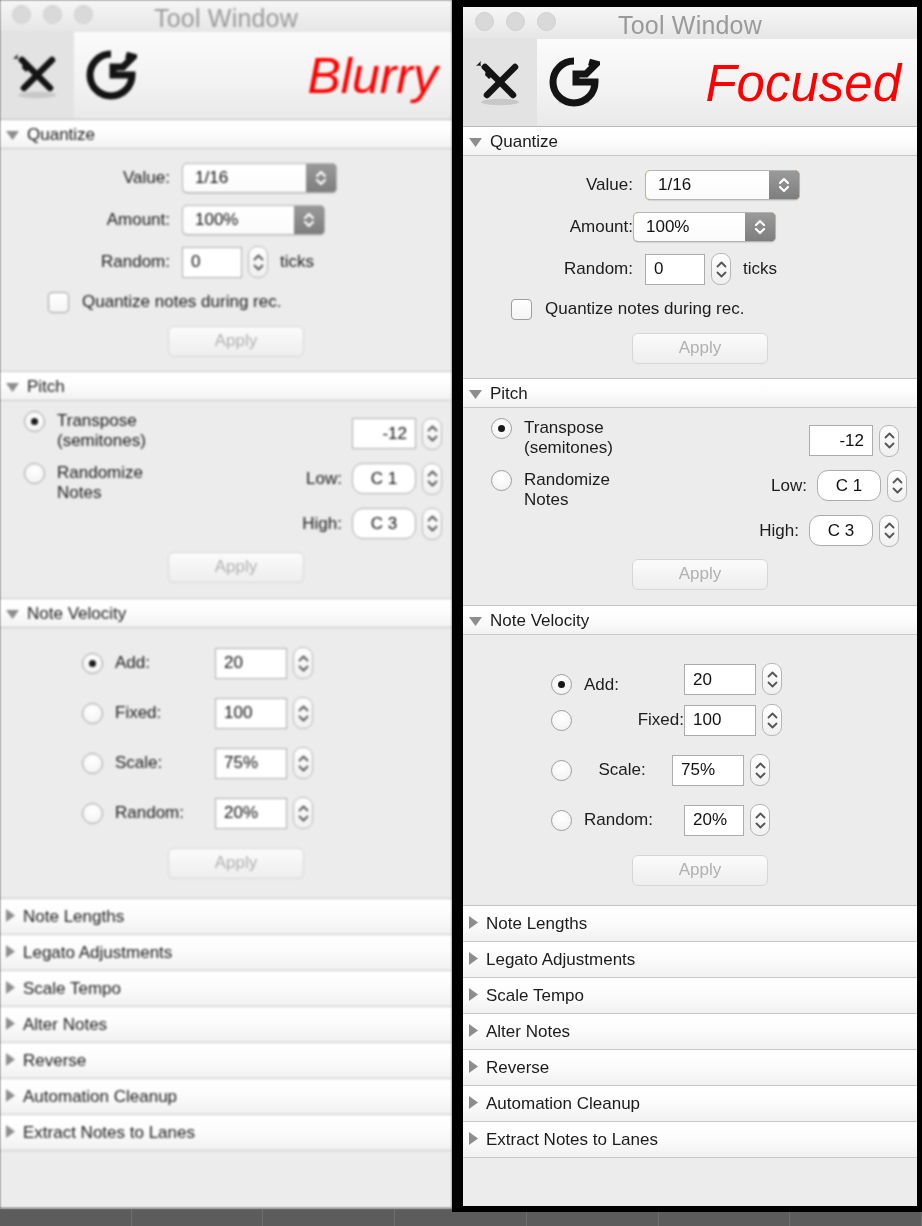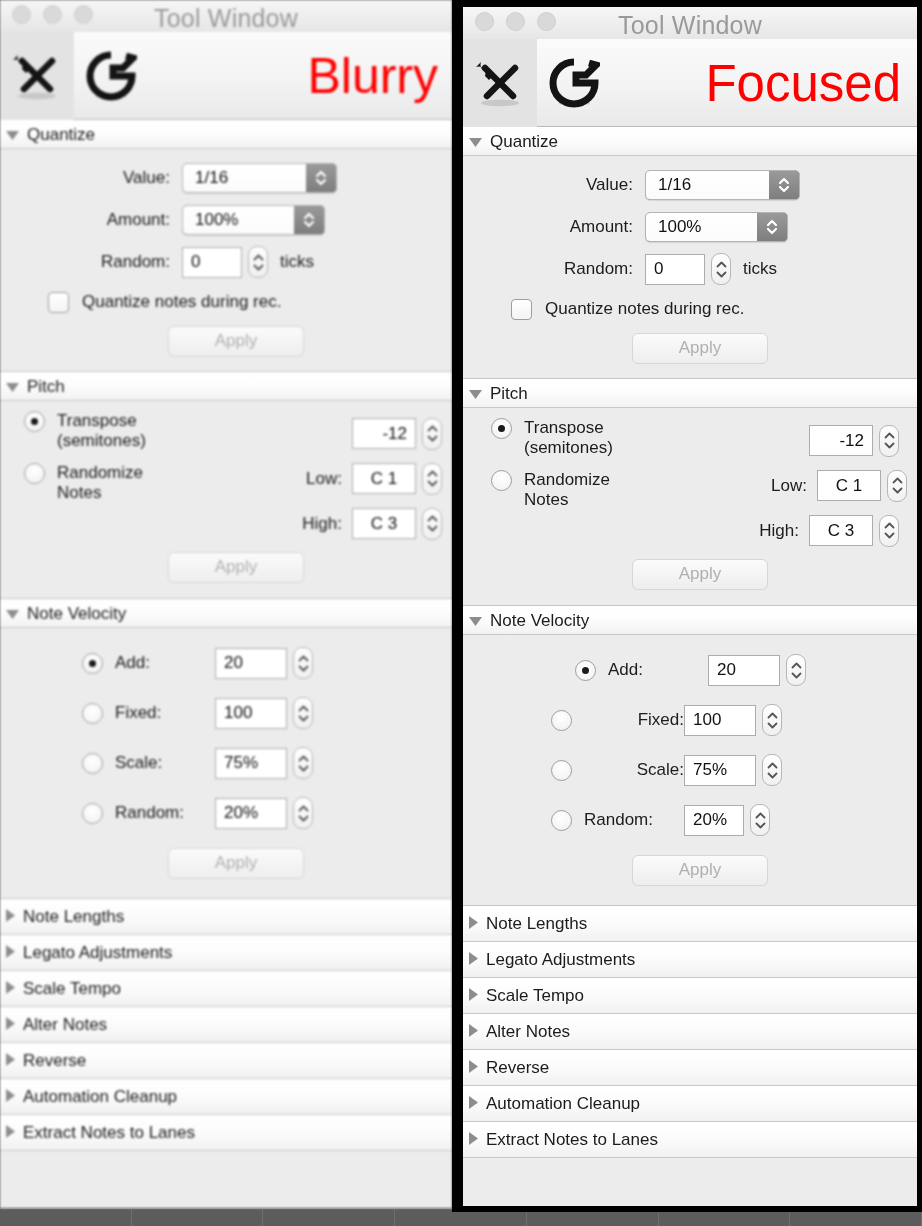--- a/index.html
+++ b/index.html
@@ -57,21 +57,21 @@
     position: absolute; left: 0; right: 0; top: 4px;
     text-align: center; font-size: 25px; color: #9a9a9a;
     letter-spacing: .2px;
   }
 
   
   .toolbar {
     position: relative; height: 88px;
     background: linear-gradient(#fbfbfb 0%, #f2f2f2 60%, #e9e9e9 100%);
     border-bottom: 1px solid #b9b9b9;
-    display: flex; align-items: flex-start;
+    display: flex; align-items: flex-end; font-style: italic;
   }
   .tab {
     width: 74px; height: 88px;
     display: flex; align-items: center; justify-content: center;
     position: relative;
   }
   .tab.selected { background: #e3e3e3; }
   .tab svg { display: block; }
   .toolbar-badge {
     position: absolute; right: 14px; top: 50%; transform: translateY(-50%);
@@ -135,21 +135,21 @@
   
   .tfield {
     height: 31px; width: 60px;
     background: #fff;
     border: 1px solid #acacac;
     display: flex; align-items: center;
     padding: 0 8px;
     font-size: 17px; color: #111;
   }
   .tfield.right { justify-content: flex-end; }
-  .tfield.center { justify-content: center; }
+  .tfield.center { justify-content: center; border-radius: 11px; }
 
   
   .stepper {
     width: 20px; height: 32px; margin-left: 6px;
     border-radius: 9px;
     background: linear-gradient(#ffffff, #f0f0f0);
     border: 1px solid #b6b6b6;
     display: flex; flex-direction: column;
     align-items: center; justify-content: center;
     gap: 3px;
@@ -552,21 +552,21 @@
           <div class="arrows">
             <svg width="14" height="20" viewBox="0 0 14 20">
                 <polyline points="3,8 7,4 11,8" fill="none" stroke="#fff" stroke-width="2.2" stroke-linecap="round" stroke-linejoin="round"></polyline>
                 <polyline points="3,12 7,16 11,12" fill="none" stroke="#fff" stroke-width="2.2" stroke-linecap="round" stroke-linejoin="round"></polyline>
               </svg>
           </div>
         </div>
       </div>
       <div class="row">
         <div class="lbl w-quant-lbl">Amount:</div>
-        <div style="margin-left:12px;width:143px" class="combo">
+        <div style="width:143px" class="combo">
           <div class="val">100%</div>
           <div class="arrows">
             <svg width="14" height="20" viewBox="0 0 14 20">
                 <polyline points="3,8 7,4 11,8" fill="none" stroke="#fff" stroke-width="2.2" stroke-linecap="round" stroke-linejoin="round"></polyline>
                 <polyline points="3,12 7,16 11,12" fill="none" stroke="#fff" stroke-width="2.2" stroke-linecap="round" stroke-linejoin="round"></polyline>
               </svg>
           </div>
         </div>
       </div>
       <div class="row">
@@ -672,21 +672,21 @@
 
     <div class="sec-head">
       <span class="tri">
         <svg width="13" height="9" viewBox="0 0 13 9">
             <polygon points="0,0 13,0 6.5,9" fill="#8d8d8d"></polygon>
           </svg>
       </span>
       <span class="sec-label">Note Velocity</span>
     </div>
     <div class="sec-body" style="padding-top:10px">
-      <div style="display:flex;align-items:center;height:50px;padding-left:112px">
+      <div style="display:flex;align-items:flex-end;height:50px;padding-left:88px">
         <div class="radio">
             <span class="dot"></span>
           </div>
         <div class="lbl" style="width:100px;text-align:left;margin-left:12px">Add:</div>
         <div class="tfield" style="width:72px">
           <span>20</span>
         </div>
         <div class="stepper">
           <svg width="11" height="7" viewBox="0 0 11 7">
               <polyline points="1.5,5.5 5.5,1.5 9.5,5.5" fill="none" stroke="#555" stroke-width="1.8" stroke-linecap="round" stroke-linejoin="round"></polyline>
@@ -706,21 +706,21 @@
           <svg width="11" height="7" viewBox="0 0 11 7">
               <polyline points="1.5,5.5 5.5,1.5 9.5,5.5" fill="none" stroke="#555" stroke-width="1.8" stroke-linecap="round" stroke-linejoin="round"></polyline>
             </svg>
           <svg width="11" height="7" viewBox="0 0 11 7">
               <polyline points="1.5,1.5 5.5,5.5 9.5,1.5" fill="none" stroke="#555" stroke-width="1.8" stroke-linecap="round" stroke-linejoin="round"></polyline>
             </svg>
         </div>
       </div>
       <div style="display:flex;align-items:center;height:50px;padding-left:88px">
         <div class="radio"></div>
-        <div class="lbl" style="width:100px;text-align:right;margin-left:12px">Scale:</div>
+        <div class="lbl" style="width:100px;text-align:center;">Scale:</div>
         <div class="tfield" style="width:72px">
           <span>75%</span>
         </div>
         <div class="stepper">
           <svg width="11" height="7" viewBox="0 0 11 7">
               <polyline points="1.5,5.5 5.5,1.5 9.5,5.5" fill="none" stroke="#555" stroke-width="1.8" stroke-linecap="round" stroke-linejoin="round"></polyline>
             </svg>
           <svg width="11" height="7" viewBox="0 0 11 7">
               <polyline points="1.5,1.5 5.5,5.5 9.5,1.5" fill="none" stroke="#555" stroke-width="1.8" stroke-linecap="round" stroke-linejoin="round"></polyline>
             </svg>

